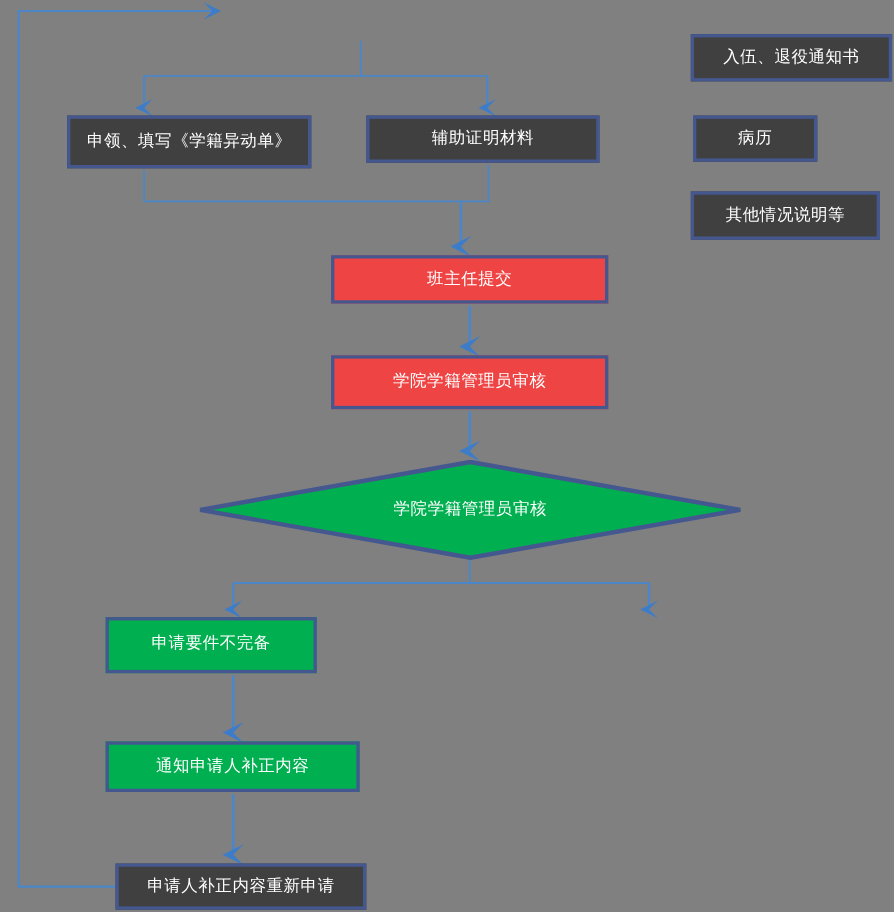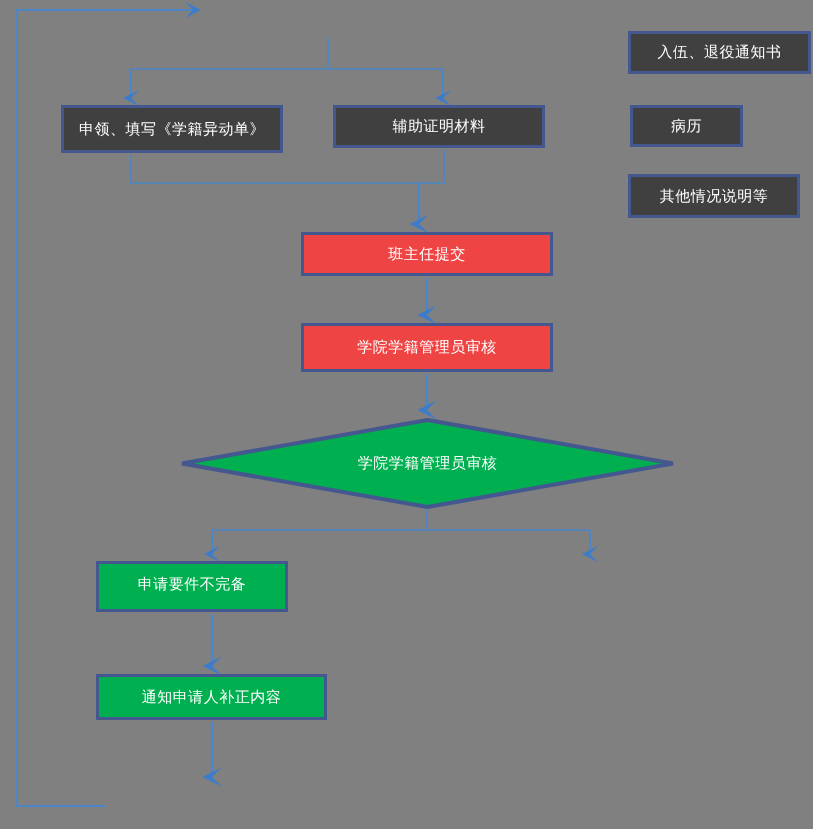--- a/index.html
+++ b/index.html
@@ -149,14 +149,17 @@
 
   <div class="node box green" style="left: 96px; top: 561px; width: 192px; height: 51px; font-family: Liberation Mono, monospace;">
     <span>申请要件不完备</span>
   </div>
 
 
   <div class="node box green" style="left: 96px; top: 674px; width: 231px; height: 46px;">
     <span>通知申请人补正内容</span>
   </div>
 
+  <div class="node box yellow" style="left: 105px; top: 785px; width: 228px; height: 42px;">
+    <span>申请人补正内容重新申请</span>
+  </div>
 
 </div>
 
 </body></html>

